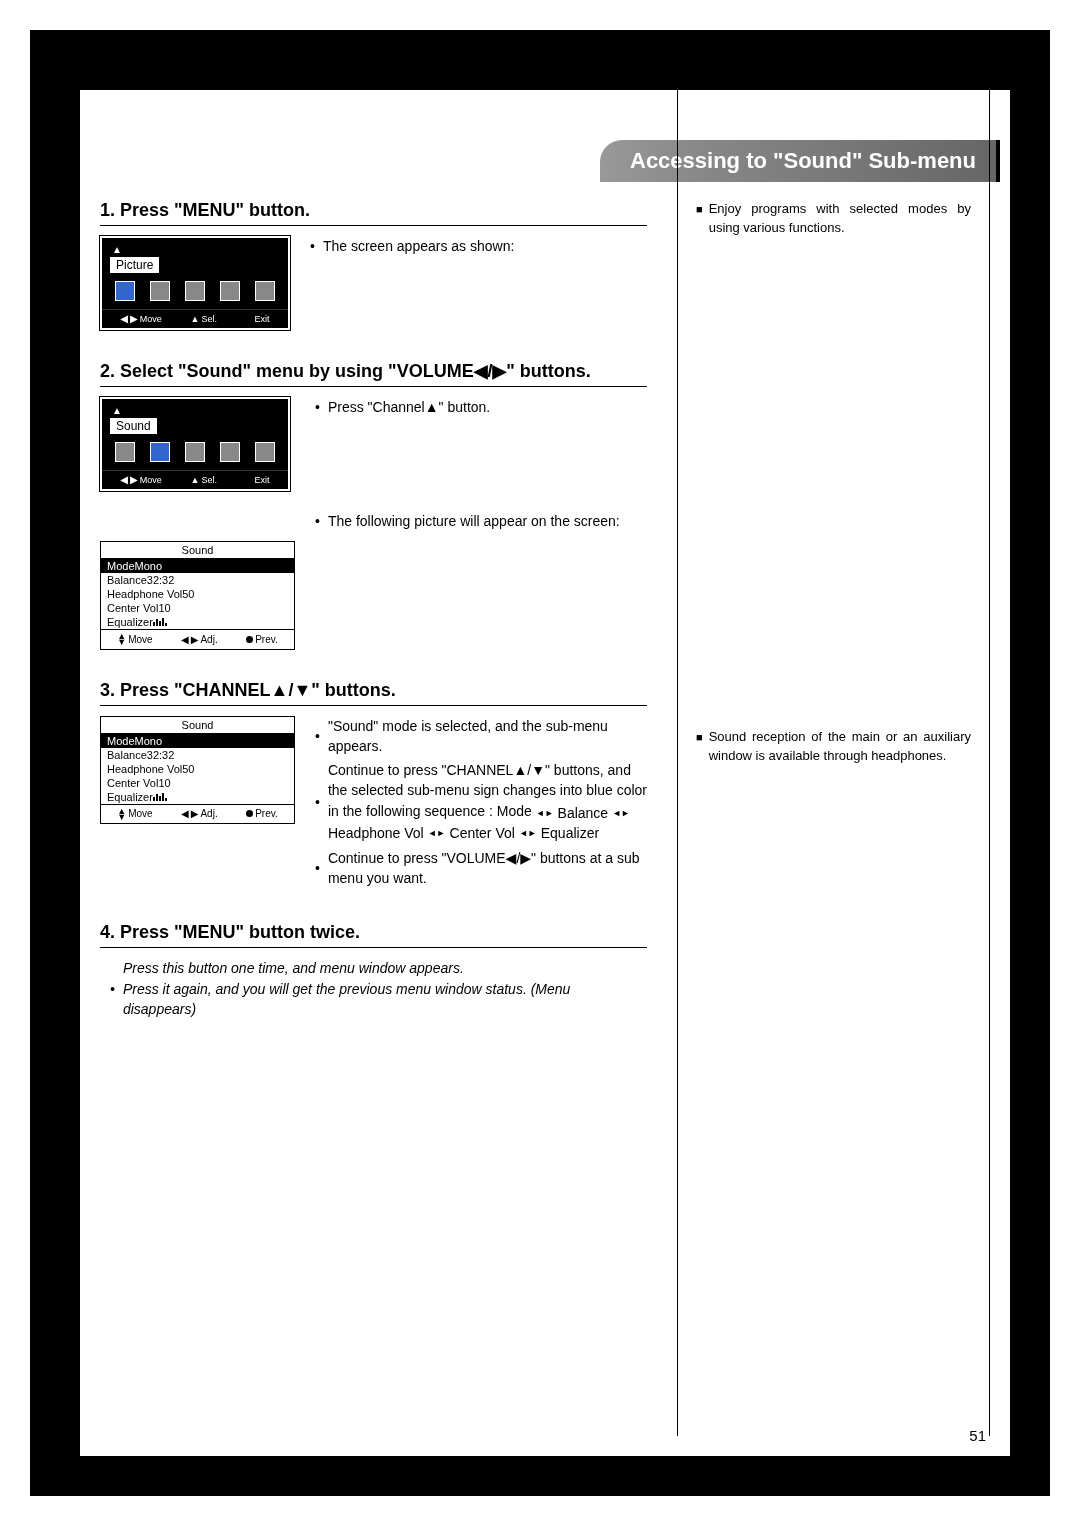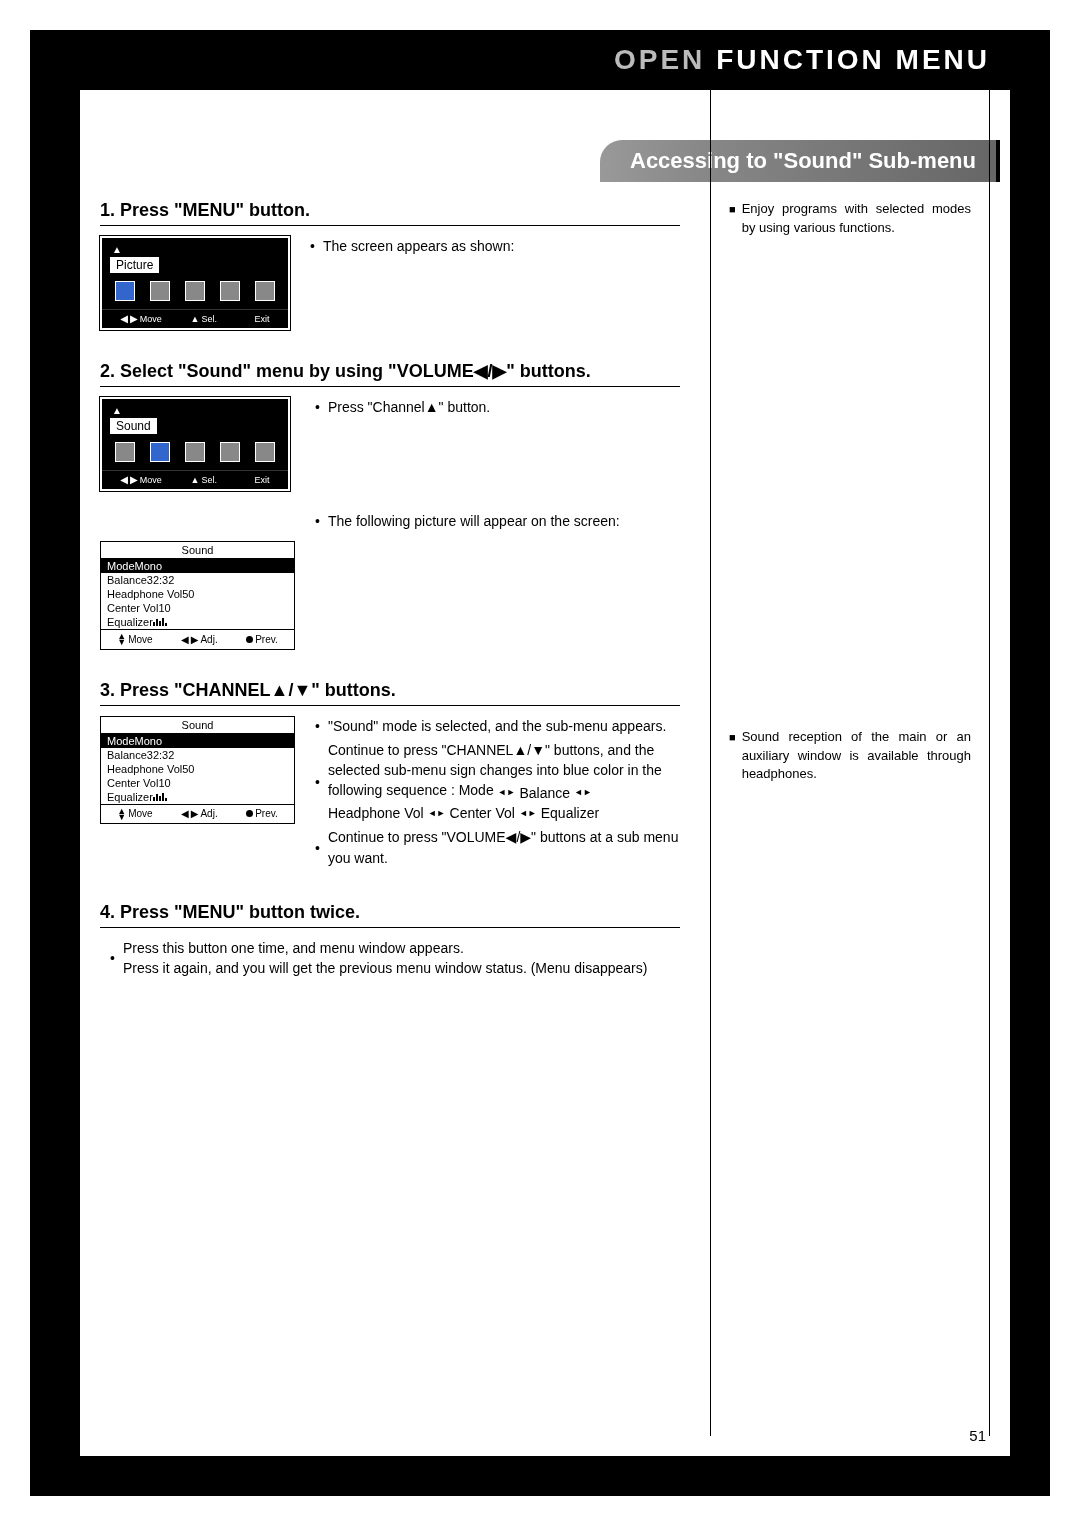--- a/index.html
+++ b/index.html
@@ -33,21 +33,21 @@
     font-weight: bold;
   }
   .header .open { color: #bbb; font-weight: 600; }
   .main {
     display: flex;
     gap: 30px;
     height: 100%;
   }
   .left-col { flex: 1; padding-top: 110px; }
   .right-col {
-    width: 280px;
+    width: 313px;
     border-left: 1px solid #000;
     border-right: 1px solid #000;
     padding: 10px 18px;
     position: relative;
     margin-top:0;
     padding-top: 110px;
   }
   .section-title-wrap {
     position: absolute;
     top: 50px;
@@ -134,24 +134,20 @@
   .tri-lr::after{ content:"▶"; font-size:10px;}
   .tri-ud{ display:inline-block; line-height:0.7; font-size:9px; text-align:center;}
   .circle-dot{ display:inline-block; width:7px;height:7px;background:#000;border-radius:50%;}
   .stack-left {display:flex; flex-direction:column; gap:10px;}
 </style>
 </head>
 <body>
 
 <div class="page">
   <div class="inner">
-    <div class="header">
-      <span class="open">OPEN</span>
-      <span>FUNCTION MENU</span>
-    </div>
 
     <div class="section-title-wrap">
       <div class="section-title">Accessing to "Sound" Sub-menu</div>
     </div>
 
     <div class="main">
       <div class="left-col">
 
         <div class="step">
           <h3>1. Press "MENU" button.</h3>
@@ -336,21 +332,21 @@
                 </div>
               <div class="bullet">
                   <span>Continue to press "VOLUME◀/▶" buttons at a sub menu you want.</span>
                 </div>
             </div>
           </div>
         </div>
 
         <div class="step">
           <h3>4. Press "MENU" button twice.</h3>
-          <div class="step-text" style="padding-left:10px;">
+          <div class="step-text" style="padding-left:10px;font-style:italic;">
             <div class="bullet">
                 <span><span>Press this button one time, and menu window appears.</span><br><span>Press it again, and you will get the previous menu window status. (Menu disappears)</span></span>
               </div>
           </div>
         </div>
 
       </div>
 
       <div class="right-col">
         <div class="note">

